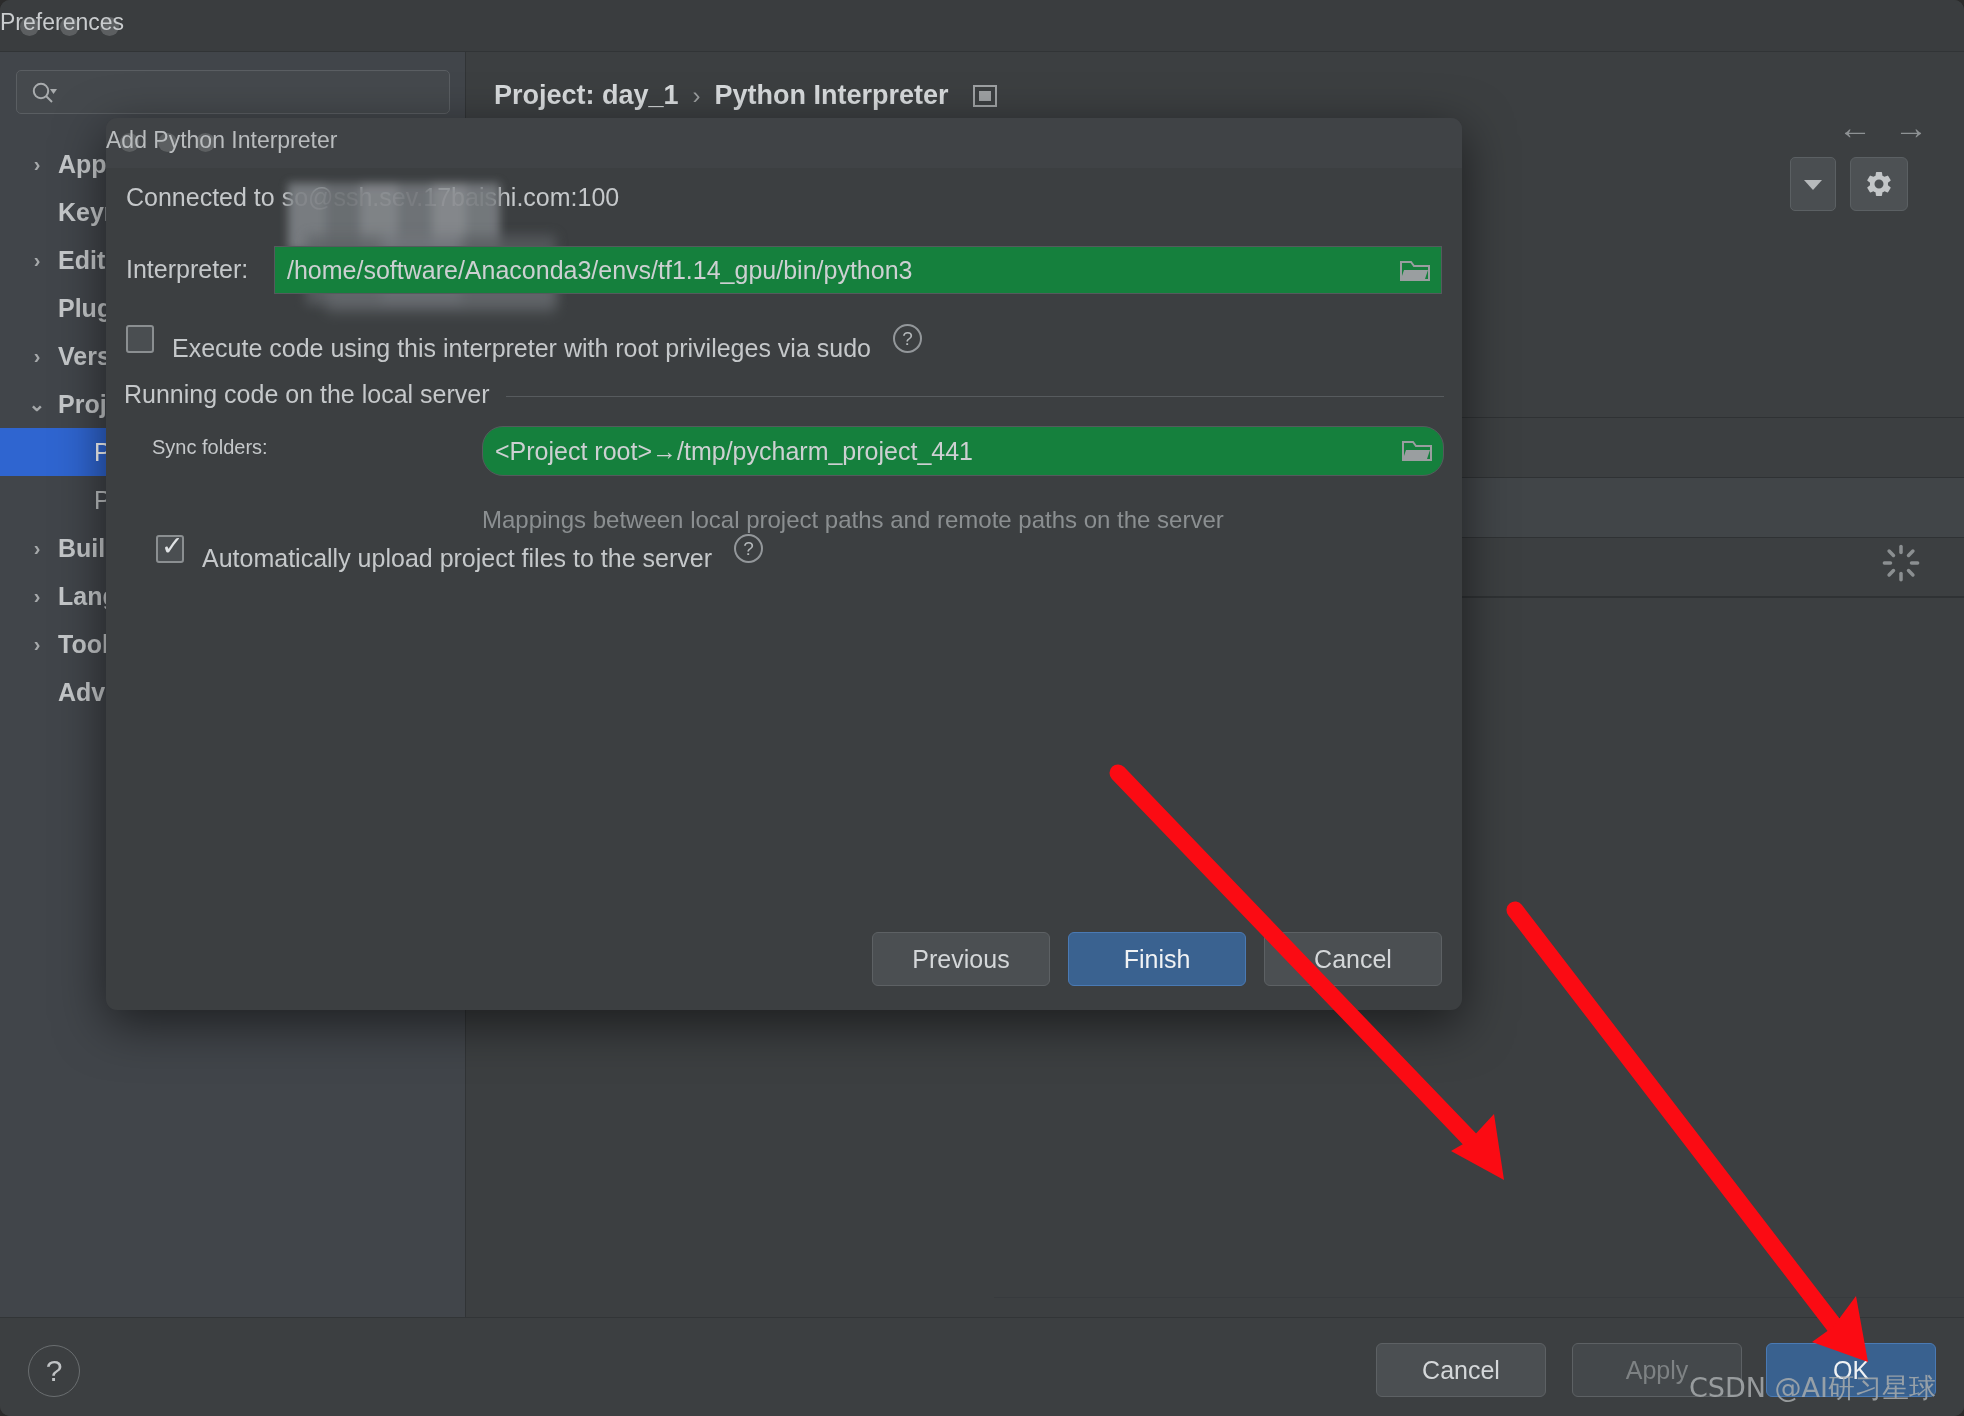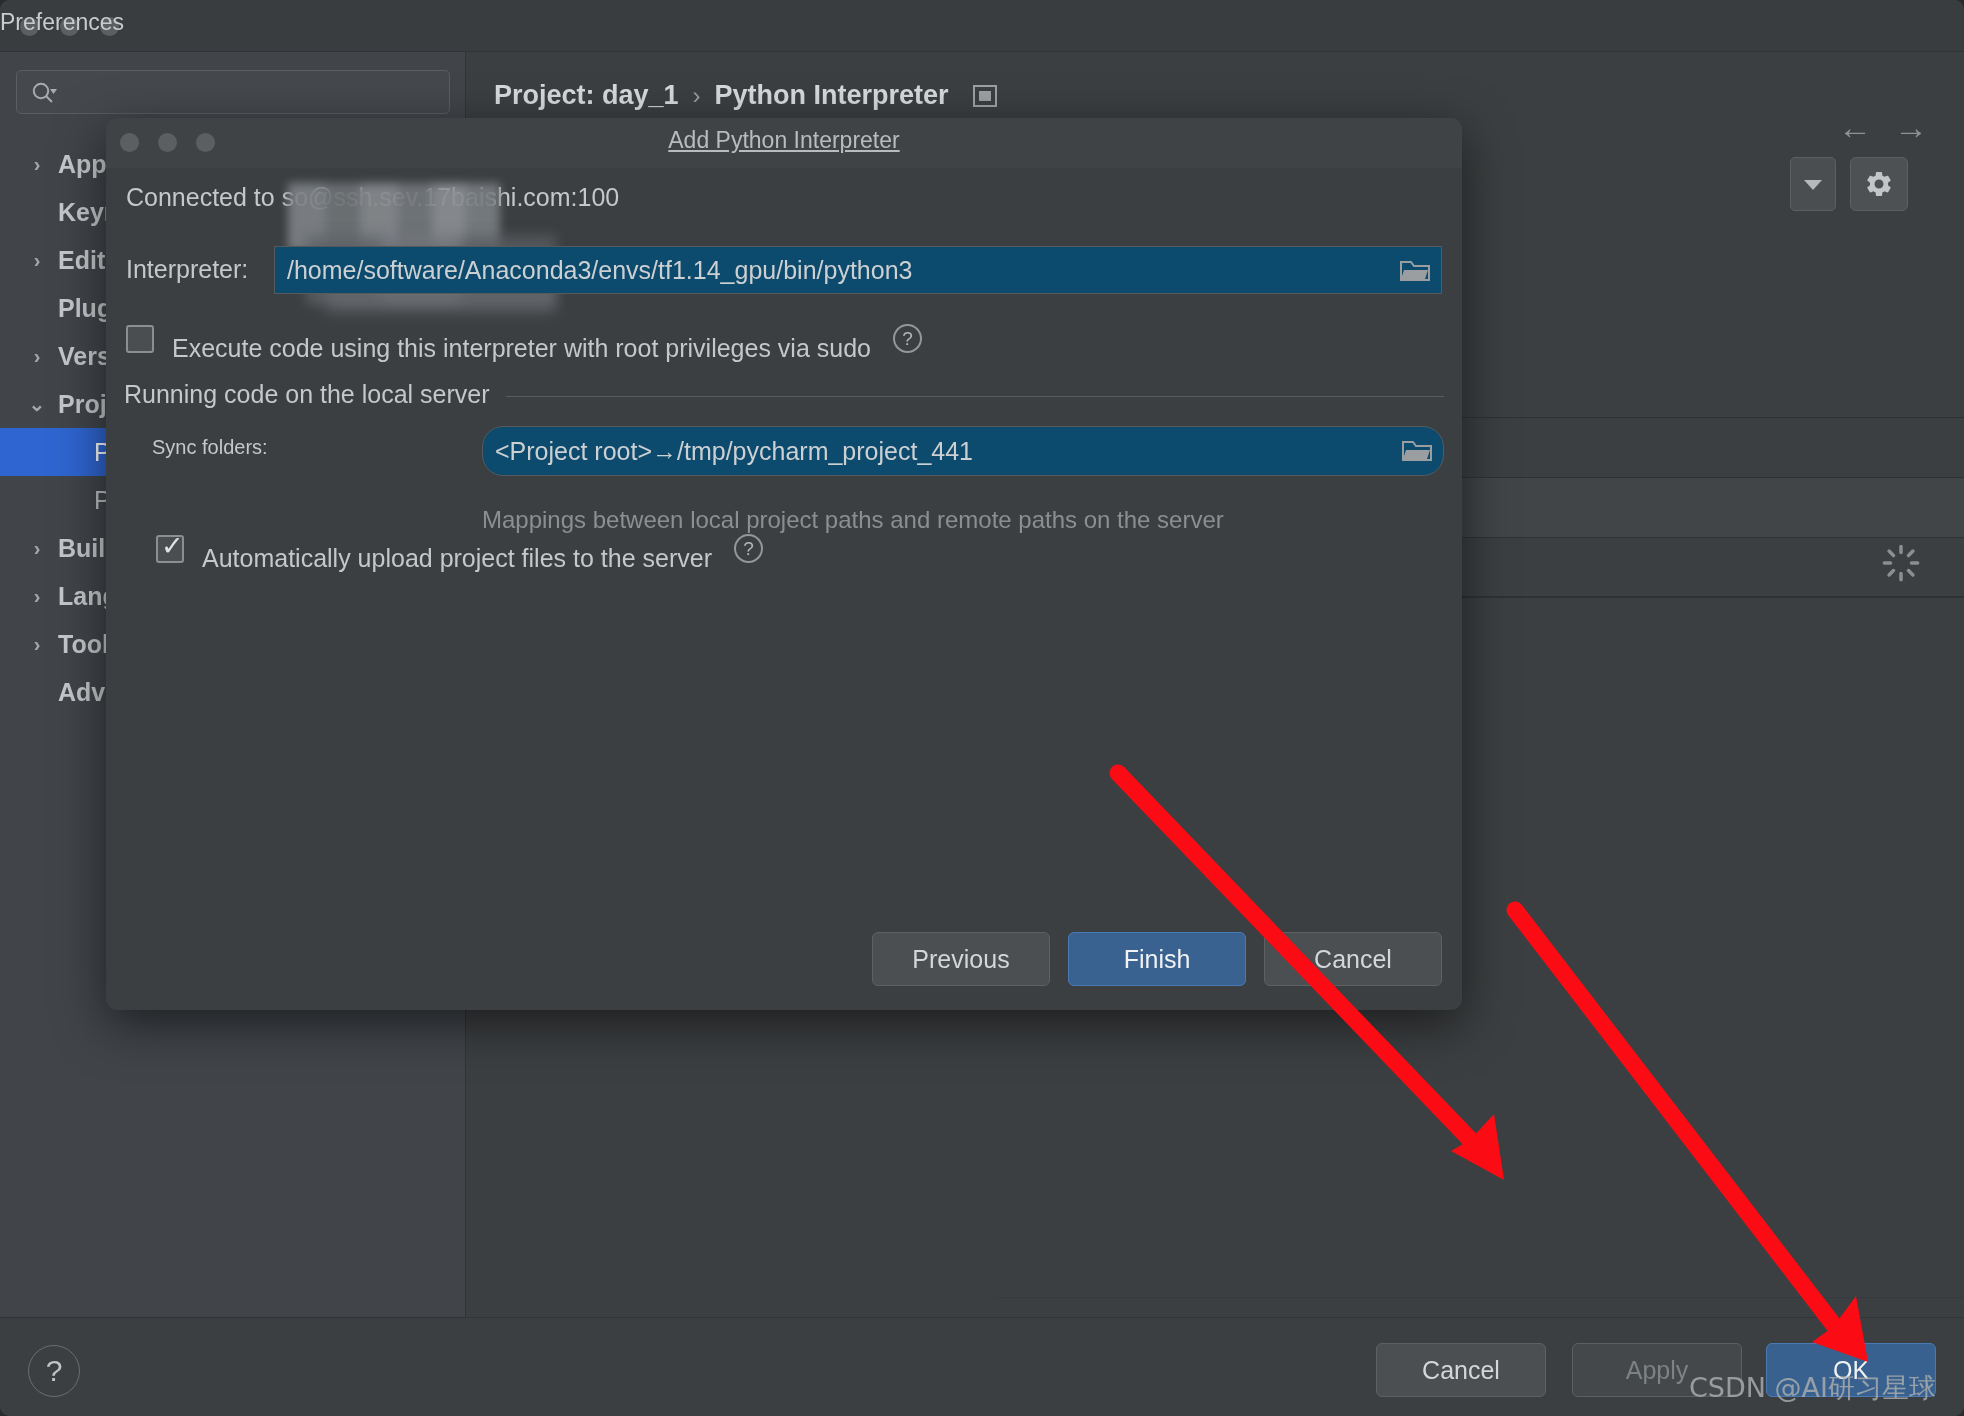--- a/index.html
+++ b/index.html
@@ -160,21 +160,21 @@
     box-shadow: 0 14px 50px rgba(0,0,0,.55);
     overflow: hidden;
   }
   .dlg-titlebar {
     position: absolute; left: 0; top: 0; width: 100%; height: 50px;
     background: #404346;
   }
   .traffic.dlg { left: 14px; top: 15px; gap: 19px; }
   .dlg-title {
     position: absolute; left: 0; top: 9px; width: 100%;
-    text-align: center; color: #b9bcbe; font-size: 23px; text-decoration: underline;
+    color: #b9bcbe; font-size: 23px;
   }
   .dlg-body { position: absolute; left: 0; top: 50px; width: 100%; bottom: 0; }
 
   .connected-line {
     position: absolute; left: 20px; top: 15px;
     color: #c5c8ca; font-size: 25px; white-space: nowrap;
   }
   .redact {
     position: absolute; left: 162px; top: 0px;
     width: 212px; height: 68px;
@@ -197,21 +197,21 @@
 
   .row-interp {
     position: absolute; left: 20px; top: 78px; right: 20px; height: 48px;
   }
   .lbl-interp {
     position: absolute; left: 0; top: 9px;
     color: #c5c8ca; font-size: 25px;
   }
   .field {
     position: absolute; height: 48px;
-    background: #0c4a6e; border: 1px solid #555a5d;
+    background: #15803d; border: 1px solid #555a5d;
     display: flex; align-items: center;
   }
   .field .val {
     color: #cdd0d2; font-size: 25px; padding-left: 12px; white-space: nowrap;
   }
   .field-interp { left: 148px; right: 0; }
   .folder-icon {
     position: absolute; right: 10px; top: 10px;
     width: 32px; height: 27px; color: #9a9ea0;
   }

